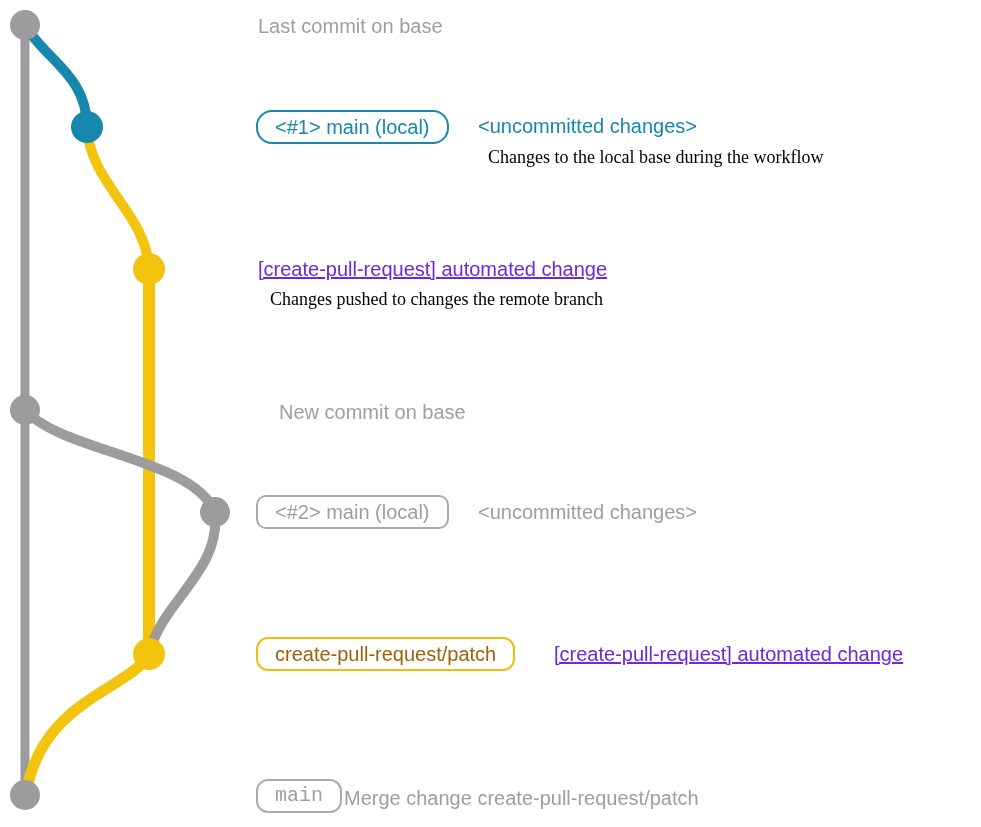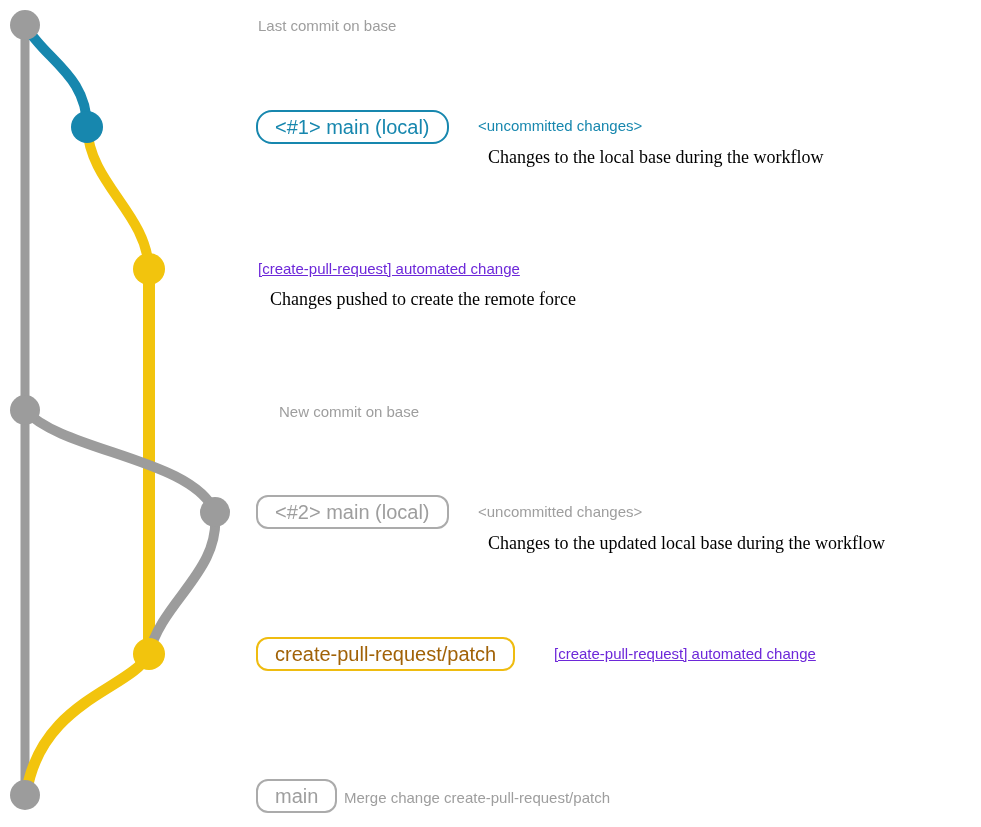--- a/index.html
+++ b/index.html
@@ -5,21 +5,21 @@
   html,body{margin:0;padding:0;background:#ffffff;}
   .stage{
     position:relative;
     width:981px;height:827px;
     background:#ffffff;
     overflow:hidden;
     font-family:"Liberation Sans", sans-serif;
   }
   .graph-svg{position:absolute;left:0;top:0;}
   .txt{position:absolute;white-space:nowrap;}
-  .sans{font-family:"Liberation Sans", sans-serif;font-size:15px;line-height:24px;}
+  .sans{font-family:"Liberation Sans", sans-serif;font-size:20px;line-height:24px;}
   .serif{font-family:"Liberation Serif", serif;font-size:18px;line-height:22px;color:#000000;}
   .c-gray{color:#9E9E9E;}
   .c-teal{color:#1787AE;}
   .c-yellow{color:#6d28d9;text-decoration:underline;}
   .badge{
     position:absolute;
     display:inline-block;
     box-sizing:border-box;
     padding:3px 17px;
     border-width:2px;border-style:solid;
@@ -63,27 +63,26 @@
     <circle cx="25" cy="795" r="15" fill="#9C9C9C"></circle>
   </svg>
 
   <div class="txt sans c-gray" style="left:258px;top:14px;">Last commit on base</div>
 
   <div class="badge b-teal" style="left:256px;top:110px;border-radius:16px;">&lt;#1&gt; main (local)</div>
   <div class="txt sans c-teal" style="left:478px;top:114px;">&lt;uncommitted changes&gt;</div>
   <div class="txt serif" style="left:488px;top:146px;">Changes to the local base during the workflow</div>
 
   <div class="txt sans c-yellow" style="left:258px;top:257px;">[create-pull-request] automated change</div>
-  <div class="txt serif" style="left:270px;top:288px;">Changes pushed to create the remote force</div>
+  <div class="txt serif" style="left:270px;top:288px;">Changes pushed to changes the remote branch</div>
 
   <div class="txt sans c-gray" style="left:258px;top:400px;margin-left:21px;">New commit on base</div>
 
-  <div class="badge b-gray" style="left:256px;top:495px;">&lt;#2&gt; main (local)</div>
+  <div class="badge b-gray" style="left:256px;top:495px;border-radius:10px;">&lt;#2&gt; main (local)</div>
   <div class="txt sans c-gray" style="left:478px;top:500px;">&lt;uncommitted changes&gt;</div>
-  <div class="txt serif" style="left:488px;top:532px;">Changes to the updated local base during the workflow</div>
 
   <div class="badge b-yellow" style="left:256px;top:637px;">create-pull-request/patch</div>
   <div class="txt sans c-yellow" style="left:554px;top:642px;">[create-pull-request] automated change</div>
 
-  <div class="badge b-gray" style="left:256px;top:779px;">main</div>
+  <div class="badge b-gray" style="left:256px;top:779px;font-family:Liberation Mono, monospace;">main</div>
   <div class="txt sans c-gray" style="left:344px;top:786px;">Merge change create-pull-request/patch</div>
 
 </div>
 
 </body></html>

